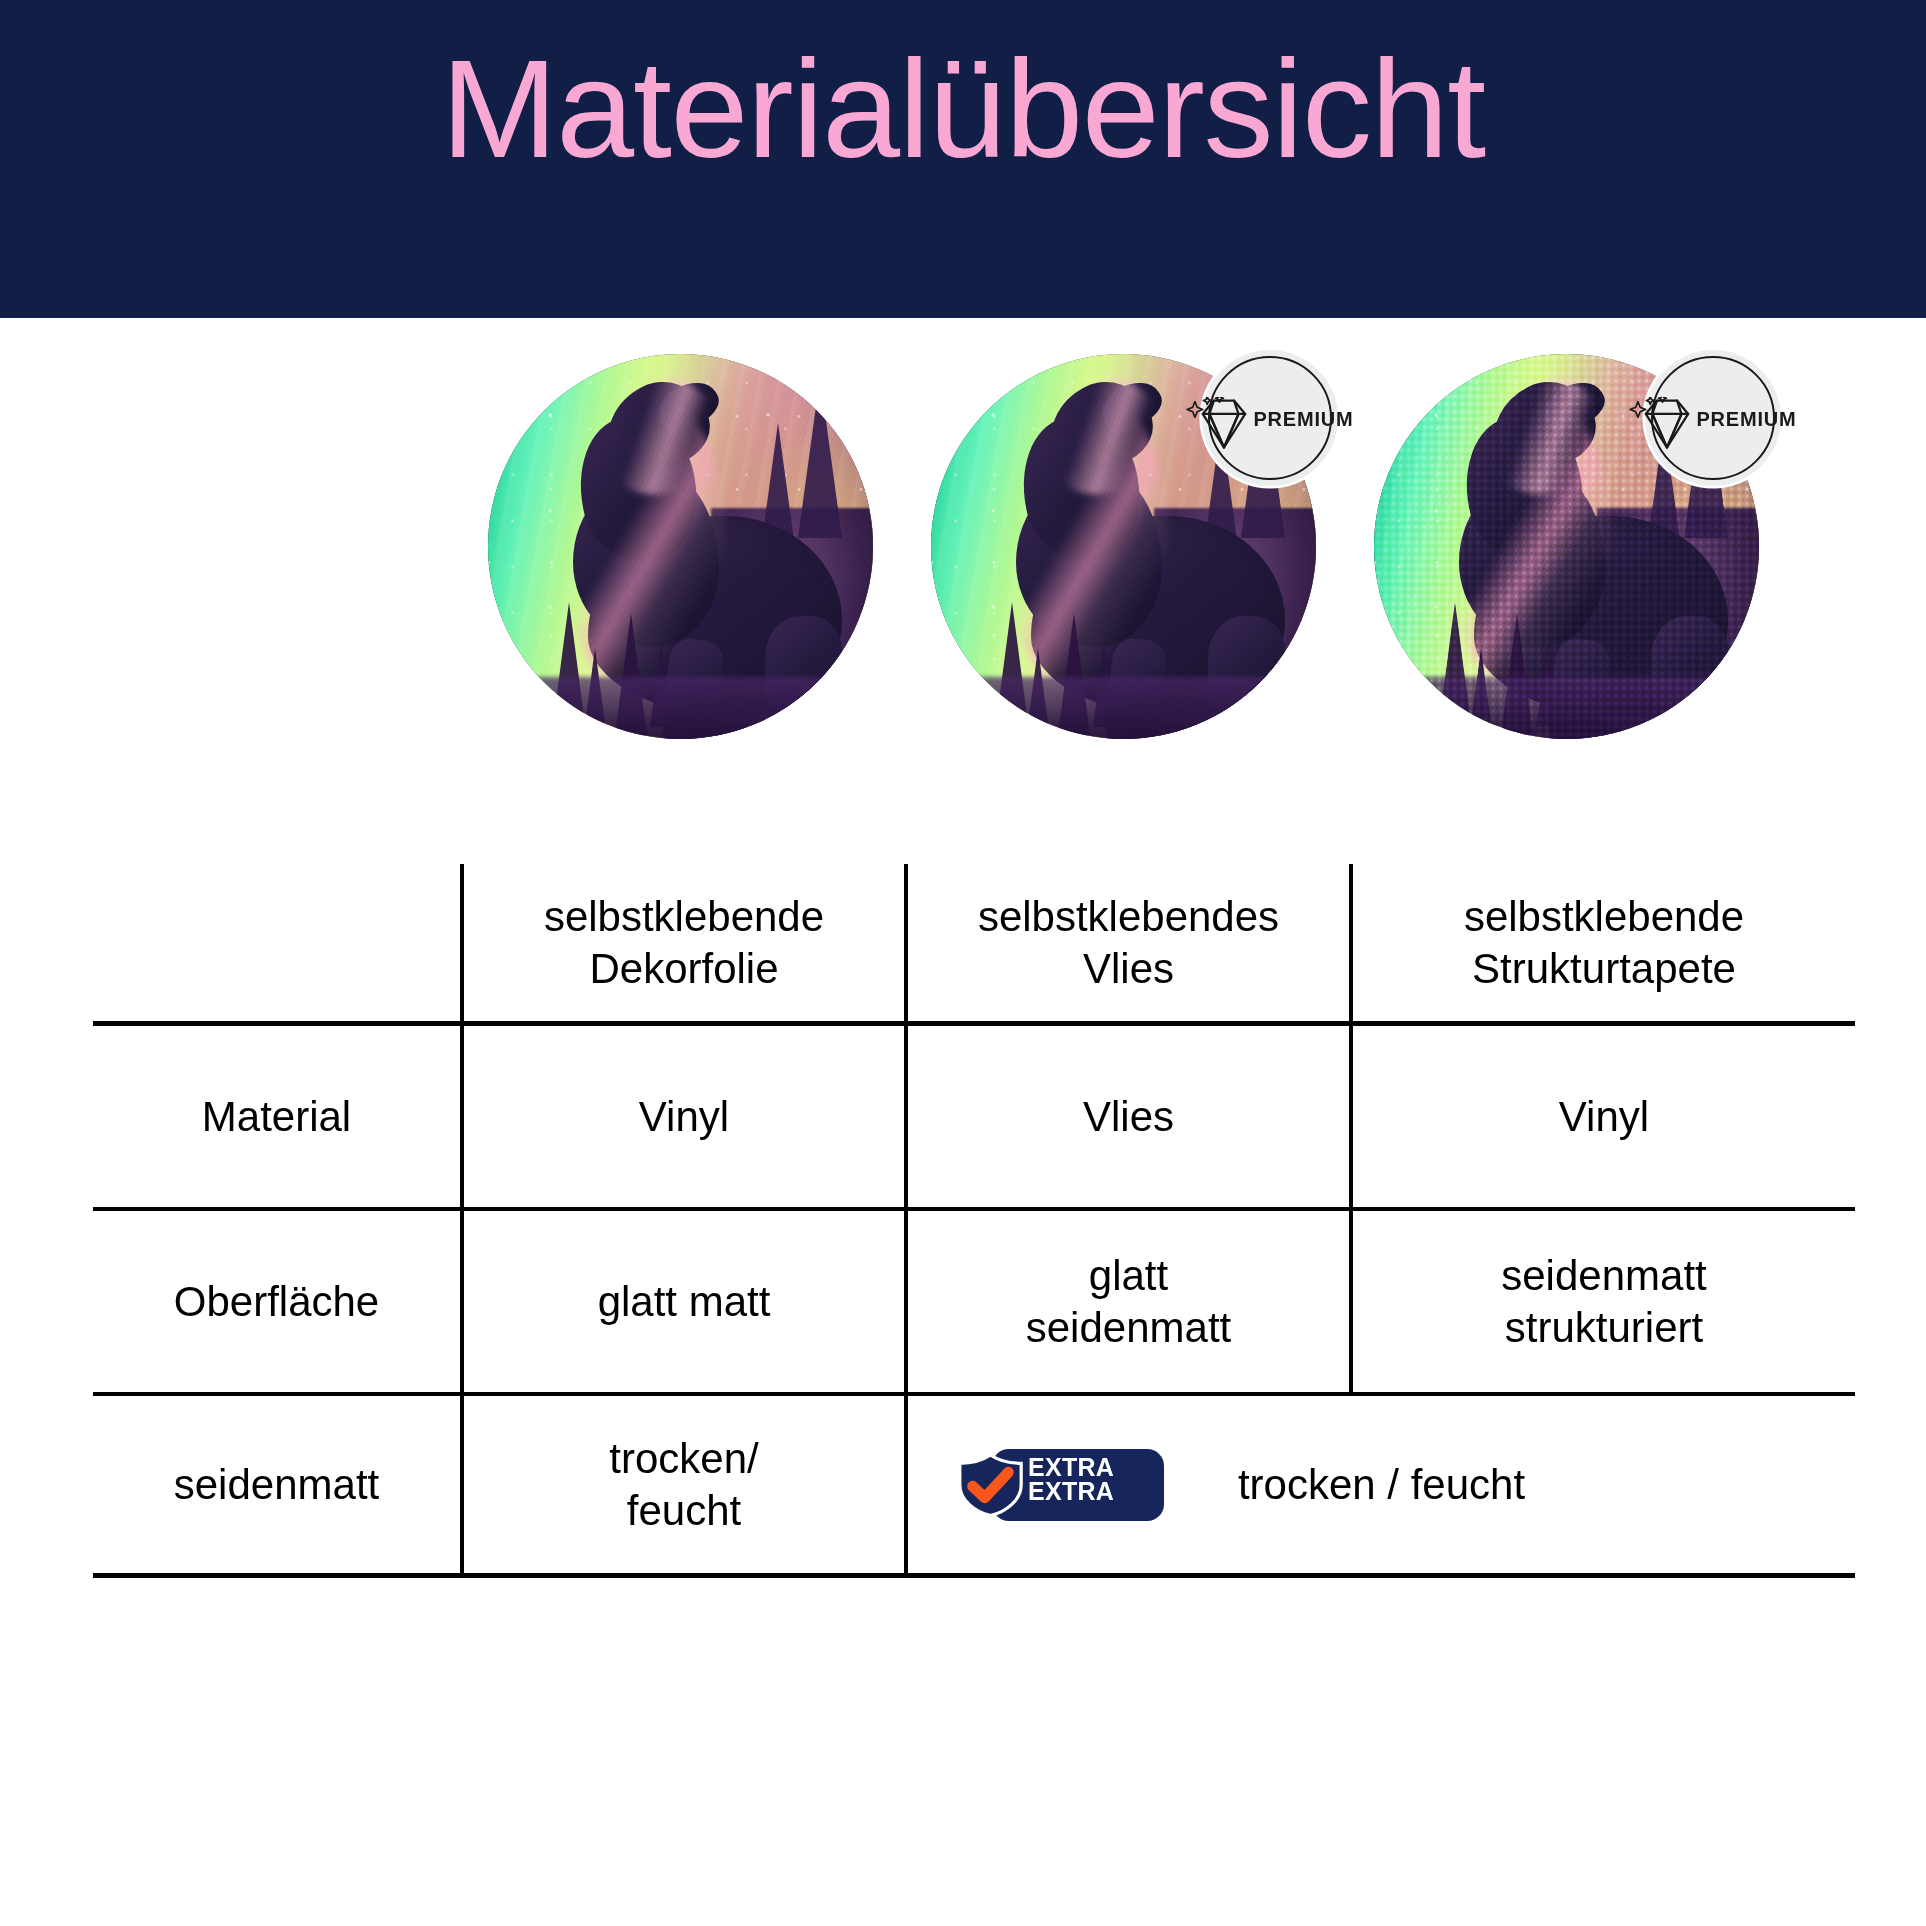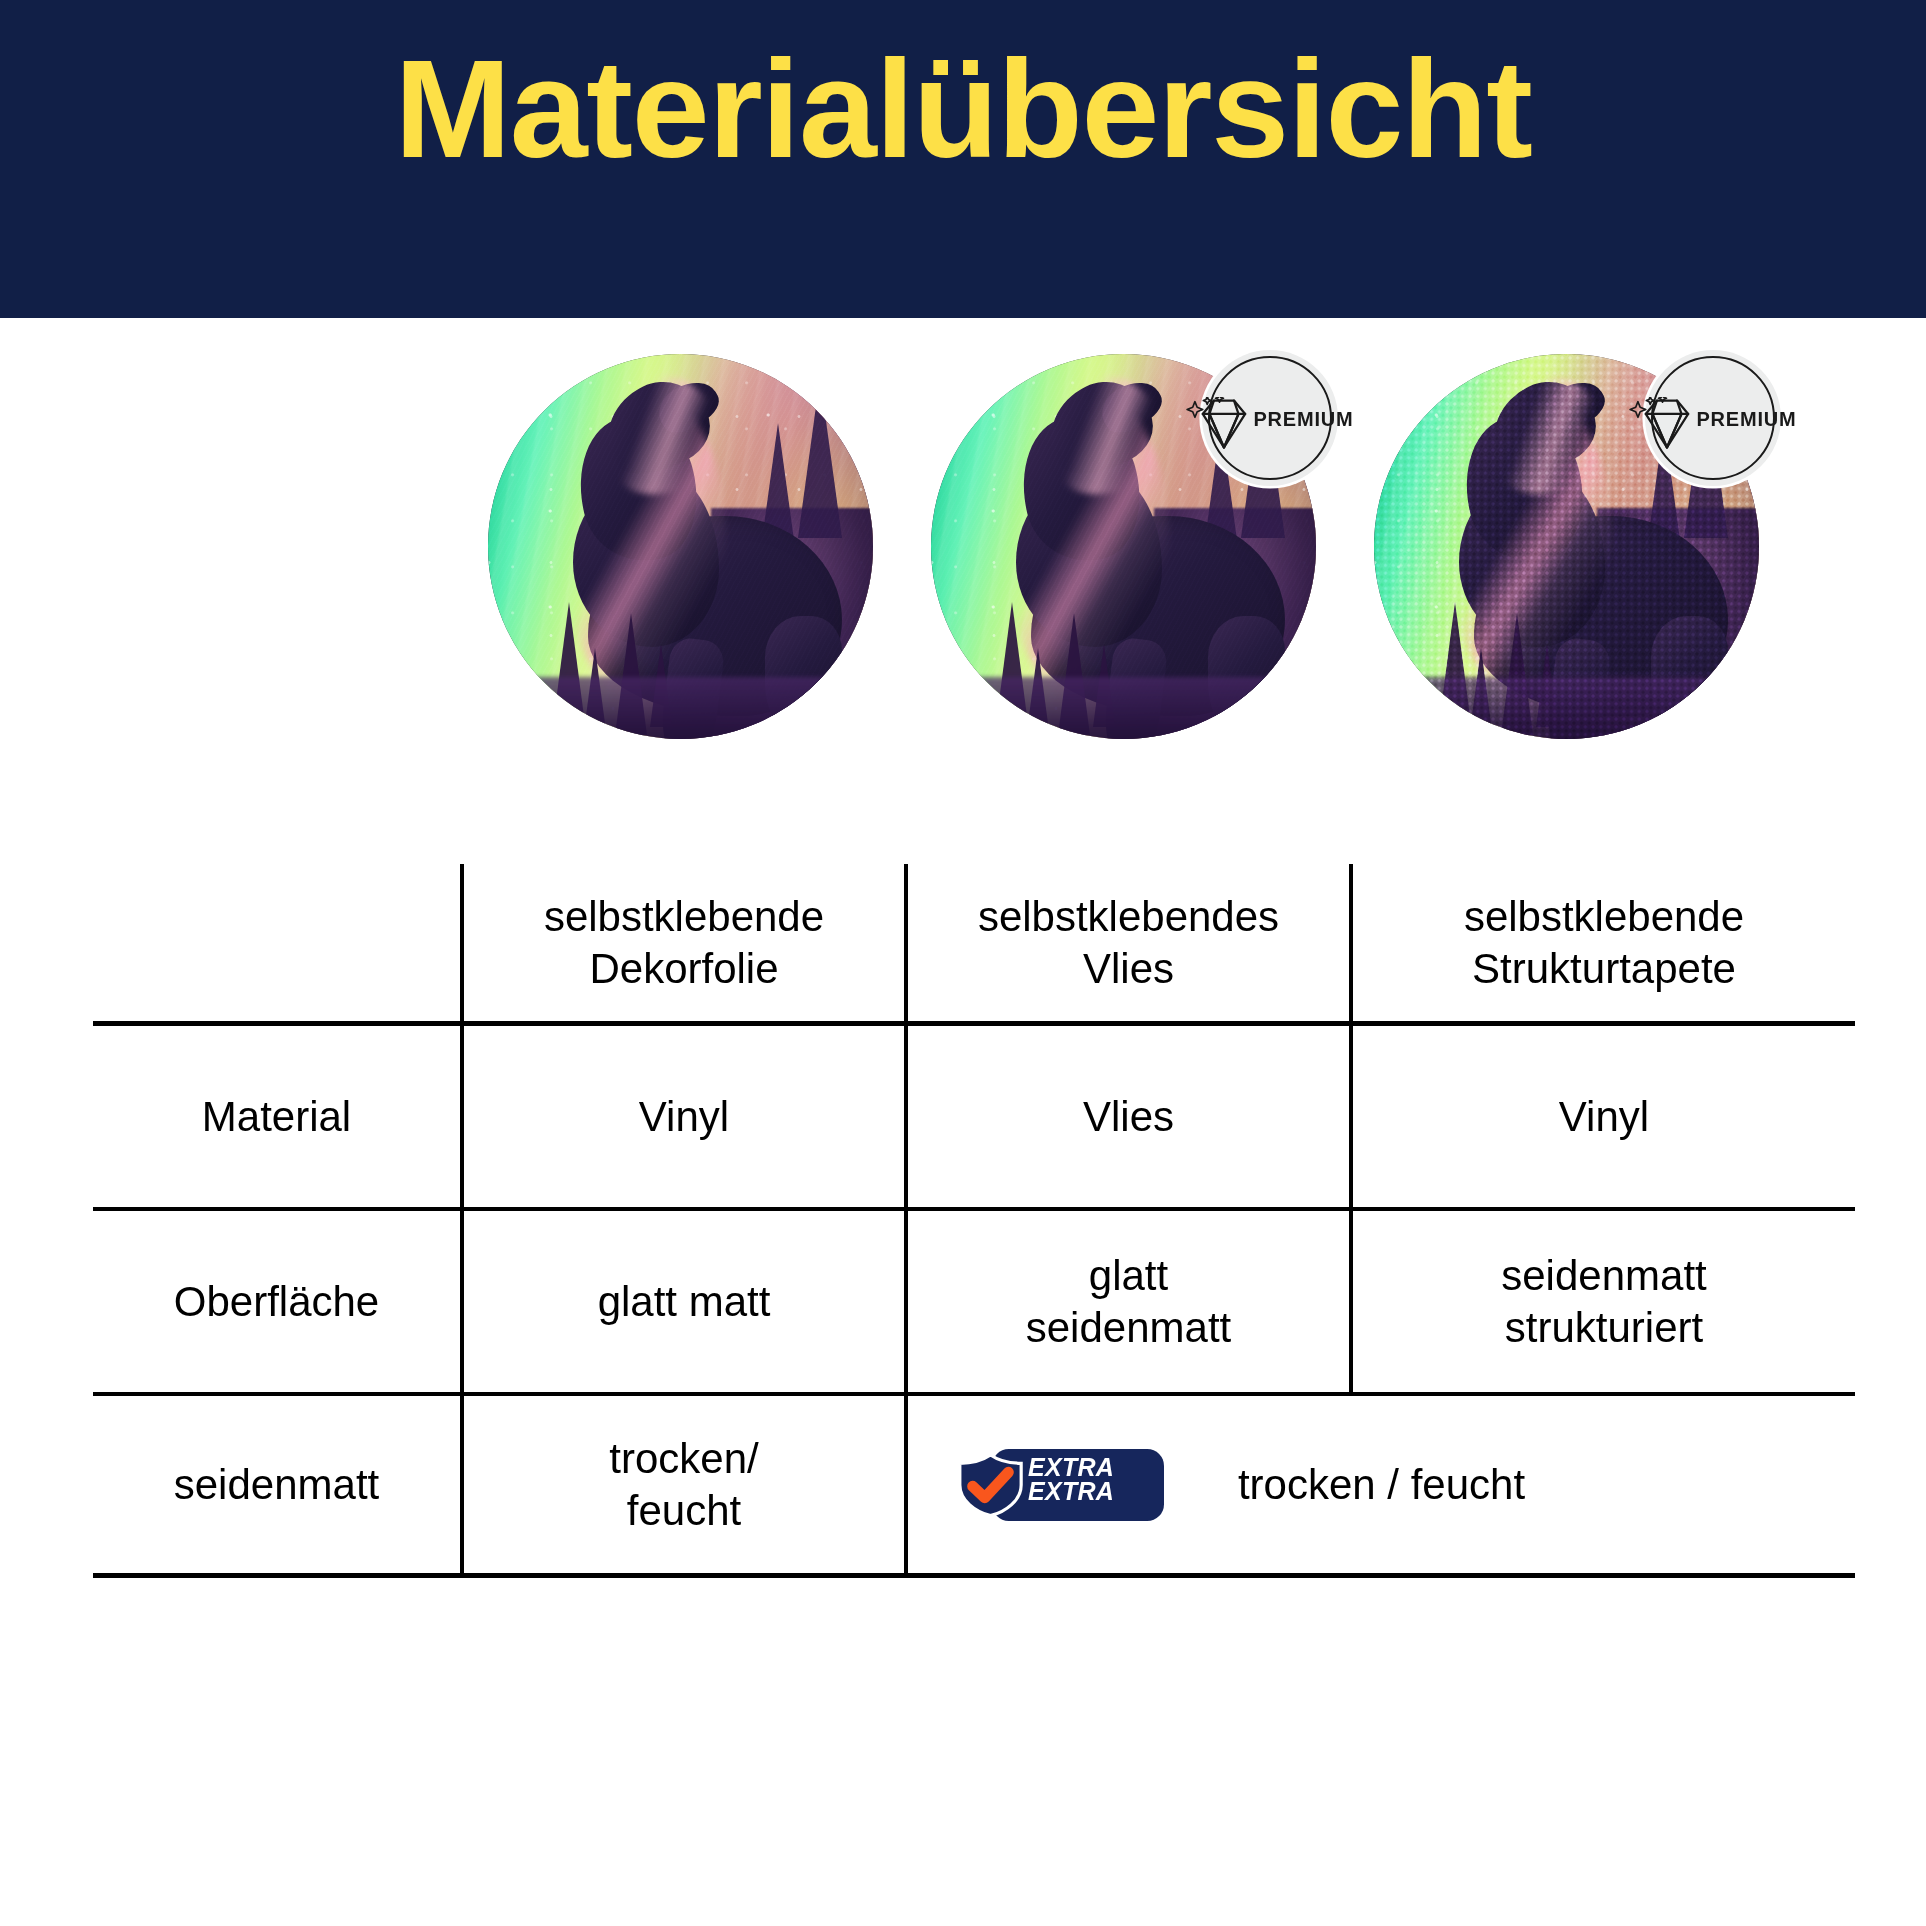--- a/index.html
+++ b/index.html
@@ -22,23 +22,23 @@
     width: 1926px;
     height: 318px;
     background: #111f47;
   }
   .header-title {
     position: absolute;
     left: 0;
     top: 39px;
     width: 1926px;
     text-align: center;
-    color: #fde047;
+    color: #f9a8d4;
     font-size: 140px;
-    font-weight: bold;
+    font-weight: normal;
     letter-spacing: -1.3px;
     line-height: 1.0;
     font-family: "Liberation Sans", sans-serif;
   }
 
   
   .circles-row {
     position: absolute;
     left: 0;
     top: 354px;
@@ -343,21 +343,20 @@
   .robust-badge .txt {
     position: absolute;
     left: 76px; top: 9px;
     color: #ffffff;
     font-size: 25px;
     font-weight: bold;
     line-height: 0.98;
     letter-spacing: 0.3px;
     text-align: left;
     font-family: "Liberation Sans", sans-serif;
-    font-style: italic;
   }
   .robust-badge .txt div { white-space: nowrap; }
 </style>
 </head>
 <body>
 
 <div class="header-bar">
   <div class="header-title">Materialübersicht</div>
 </div>
 

